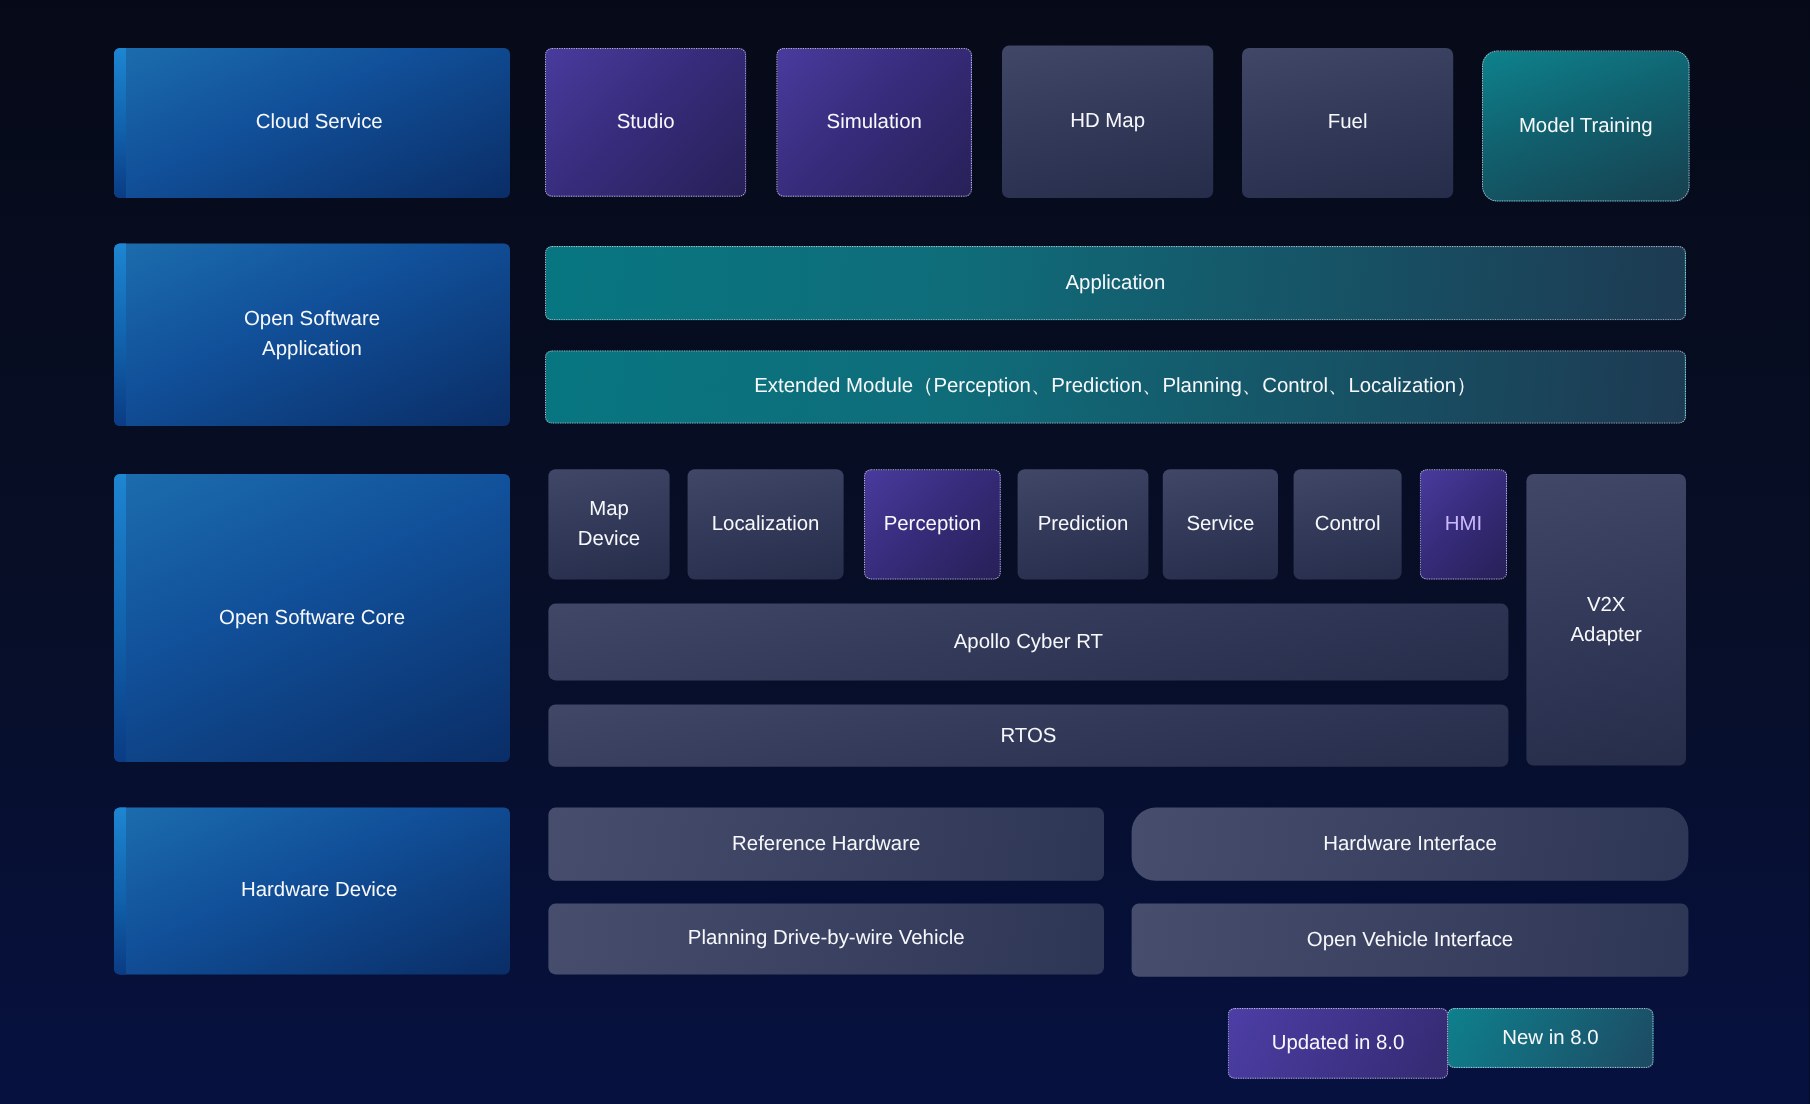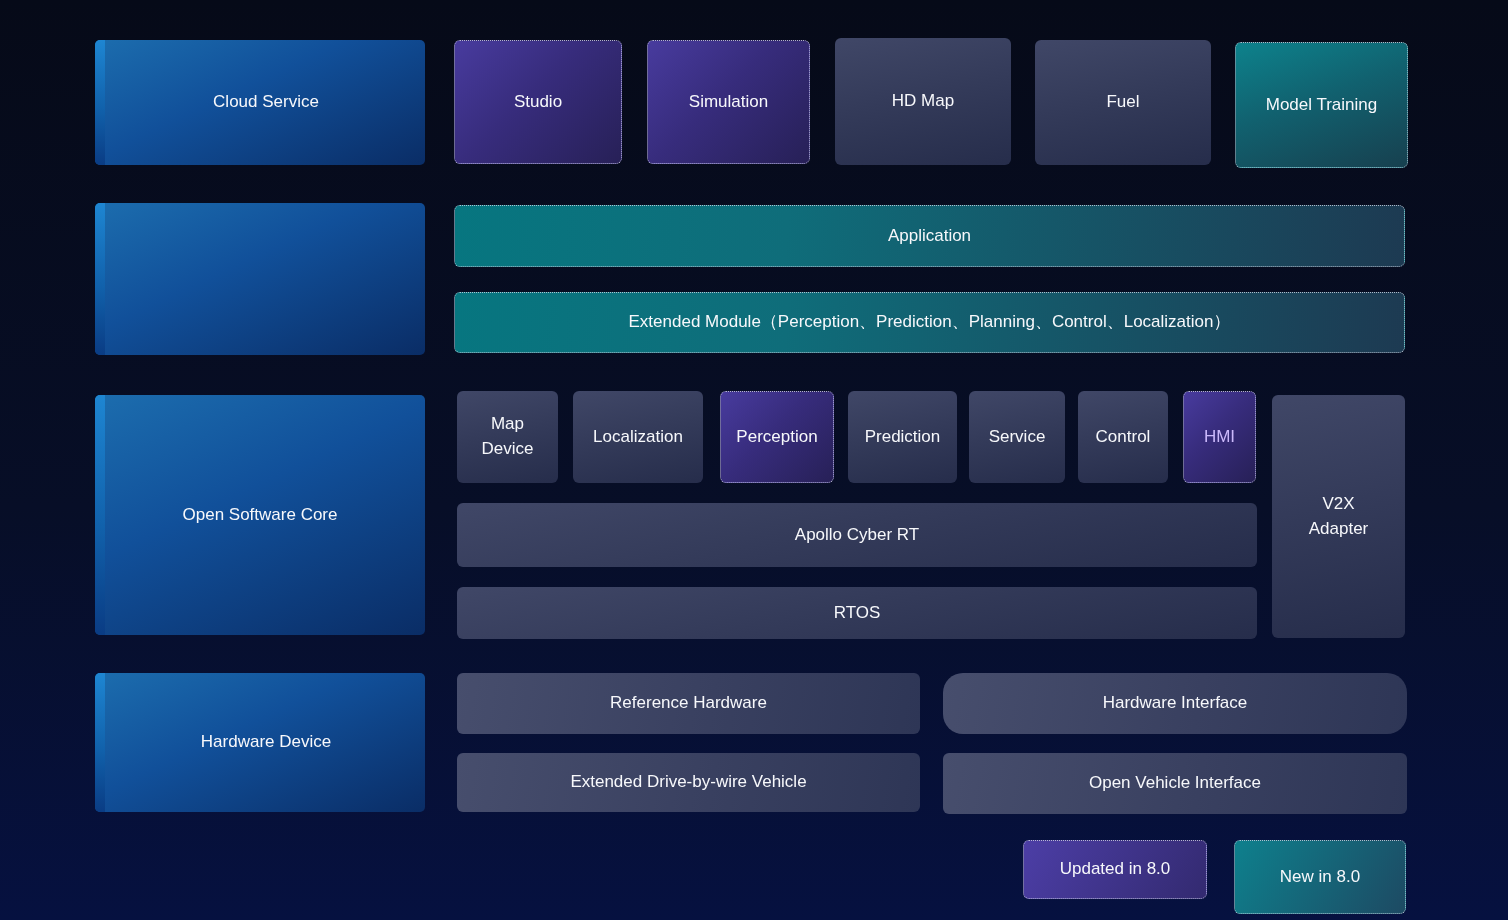--- a/index.html
+++ b/index.html
@@ -24,21 +24,21 @@
     border-radius:5px 0 0 5px;
     background:linear-gradient(180deg,#1e86d2 0%,#1161ab 55%,#0a3c84 100%);
   }
   
   .slate  { background:linear-gradient(168deg,#404767 0%,#343b5a 45%,#262d4b 100%); }
   .slate2 { background:linear-gradient(100deg,#474e6d 0%,#394060 55%,#2e3656 100%); }
   
   .purple { background:linear-gradient(135deg,#483b9e 0%,#372c7c 45%,#272057 100%); }
   .legend-purple { background:linear-gradient(120deg,#4c3ea6 0%,#332a70 100%); }
   
-  .teal-sq  { background:linear-gradient(160deg,#0d828c 0%,#11616f 45%,#17404f 100%); }
+  .teal-sq  { background:linear-gradient(160deg,#0d828c 0%,#11616f 45%,#17404f 100%);border-radius:13px; }
   .teal-bar { background:linear-gradient(95deg,#077680 0%,#0f6d7a 35%,#1d3a52 100%); }
   .legend-teal { background:linear-gradient(120deg,#0e808d 0%,#1d4a63 100%); }
   .dotted { border:1px dotted rgba(213,217,230,0.8); }
   .narrow { padding:0 30px; }
   .wrap2  { padding:0 80px; }
   .hmi-text { color:#cbb9fb; }
 </style>
 </head>
 <body>
 
@@ -59,20 +59,21 @@
   </div>
   <div class="blk slate" style="left:1035px;top:40px;width:176px;height:125px;">
     <span>Fuel</span>
   </div>
   <div class="blk teal-sq dotted" style="left:1235px;top:42px;width:173px;height:126px;">
     <span>Model Training</span>
   </div>
 
   <div class="blk blue wrap2" style="left:95px;top:203px;width:330px;height:152px;">
     <span class="accent"></span>
+    <span>Open Software Application</span>
   </div>
   <div class="blk teal-bar dotted" style="left:454px;top:205px;width:951px;height:62px;">
     <span>Application</span>
   </div>
   <div class="blk teal-bar dotted" style="left:454px;top:292px;width:951px;height:61px;">
     <span>Extended Module（Perception、Prediction、Planning、Control、Localization）</span>
   </div>
 
   <div class="blk blue wrap2" style="left:95px;top:395px;width:330px;height:240px;">
     <span class="accent"></span>
@@ -113,26 +114,26 @@
     <span class="accent"></span>
     <span>Hardware Device</span>
   </div>
   <div class="blk slate2" style="left:457px;top:673px;width:463px;height:61px;">
     <span>Reference Hardware</span>
   </div>
   <div class="blk slate2" style="left:943px;top:673px;width:464px;height:61px;border-radius:20px;">
     <span>Hardware Interface</span>
   </div>
   <div class="blk slate2" style="left:457px;top:753px;width:463px;height:59px;">
-    <span>Extended Drive-by-wire Vehicle</span>
+    <span>Planning Drive-by-wire Vehicle</span>
   </div>
   <div class="blk slate2" style="left:943px;top:753px;width:464px;height:61px;">
     <span>Open Vehicle Interface</span>
   </div>
 
   <div class="blk legend-purple dotted" style="left:1023px;top:840px;width:184px;height:59px;">
     <span>Updated in 8.0</span>
   </div>
-  <div class="blk legend-teal dotted" style="left:1234px;top:840px;width:172px;height:74px;">
+  <div class="blk legend-teal dotted" style="left:1206px;top:840px;width:172px;height:50px;">
     <span>New in 8.0</span>
   </div>
 
 </div>
 
 </body></html>

